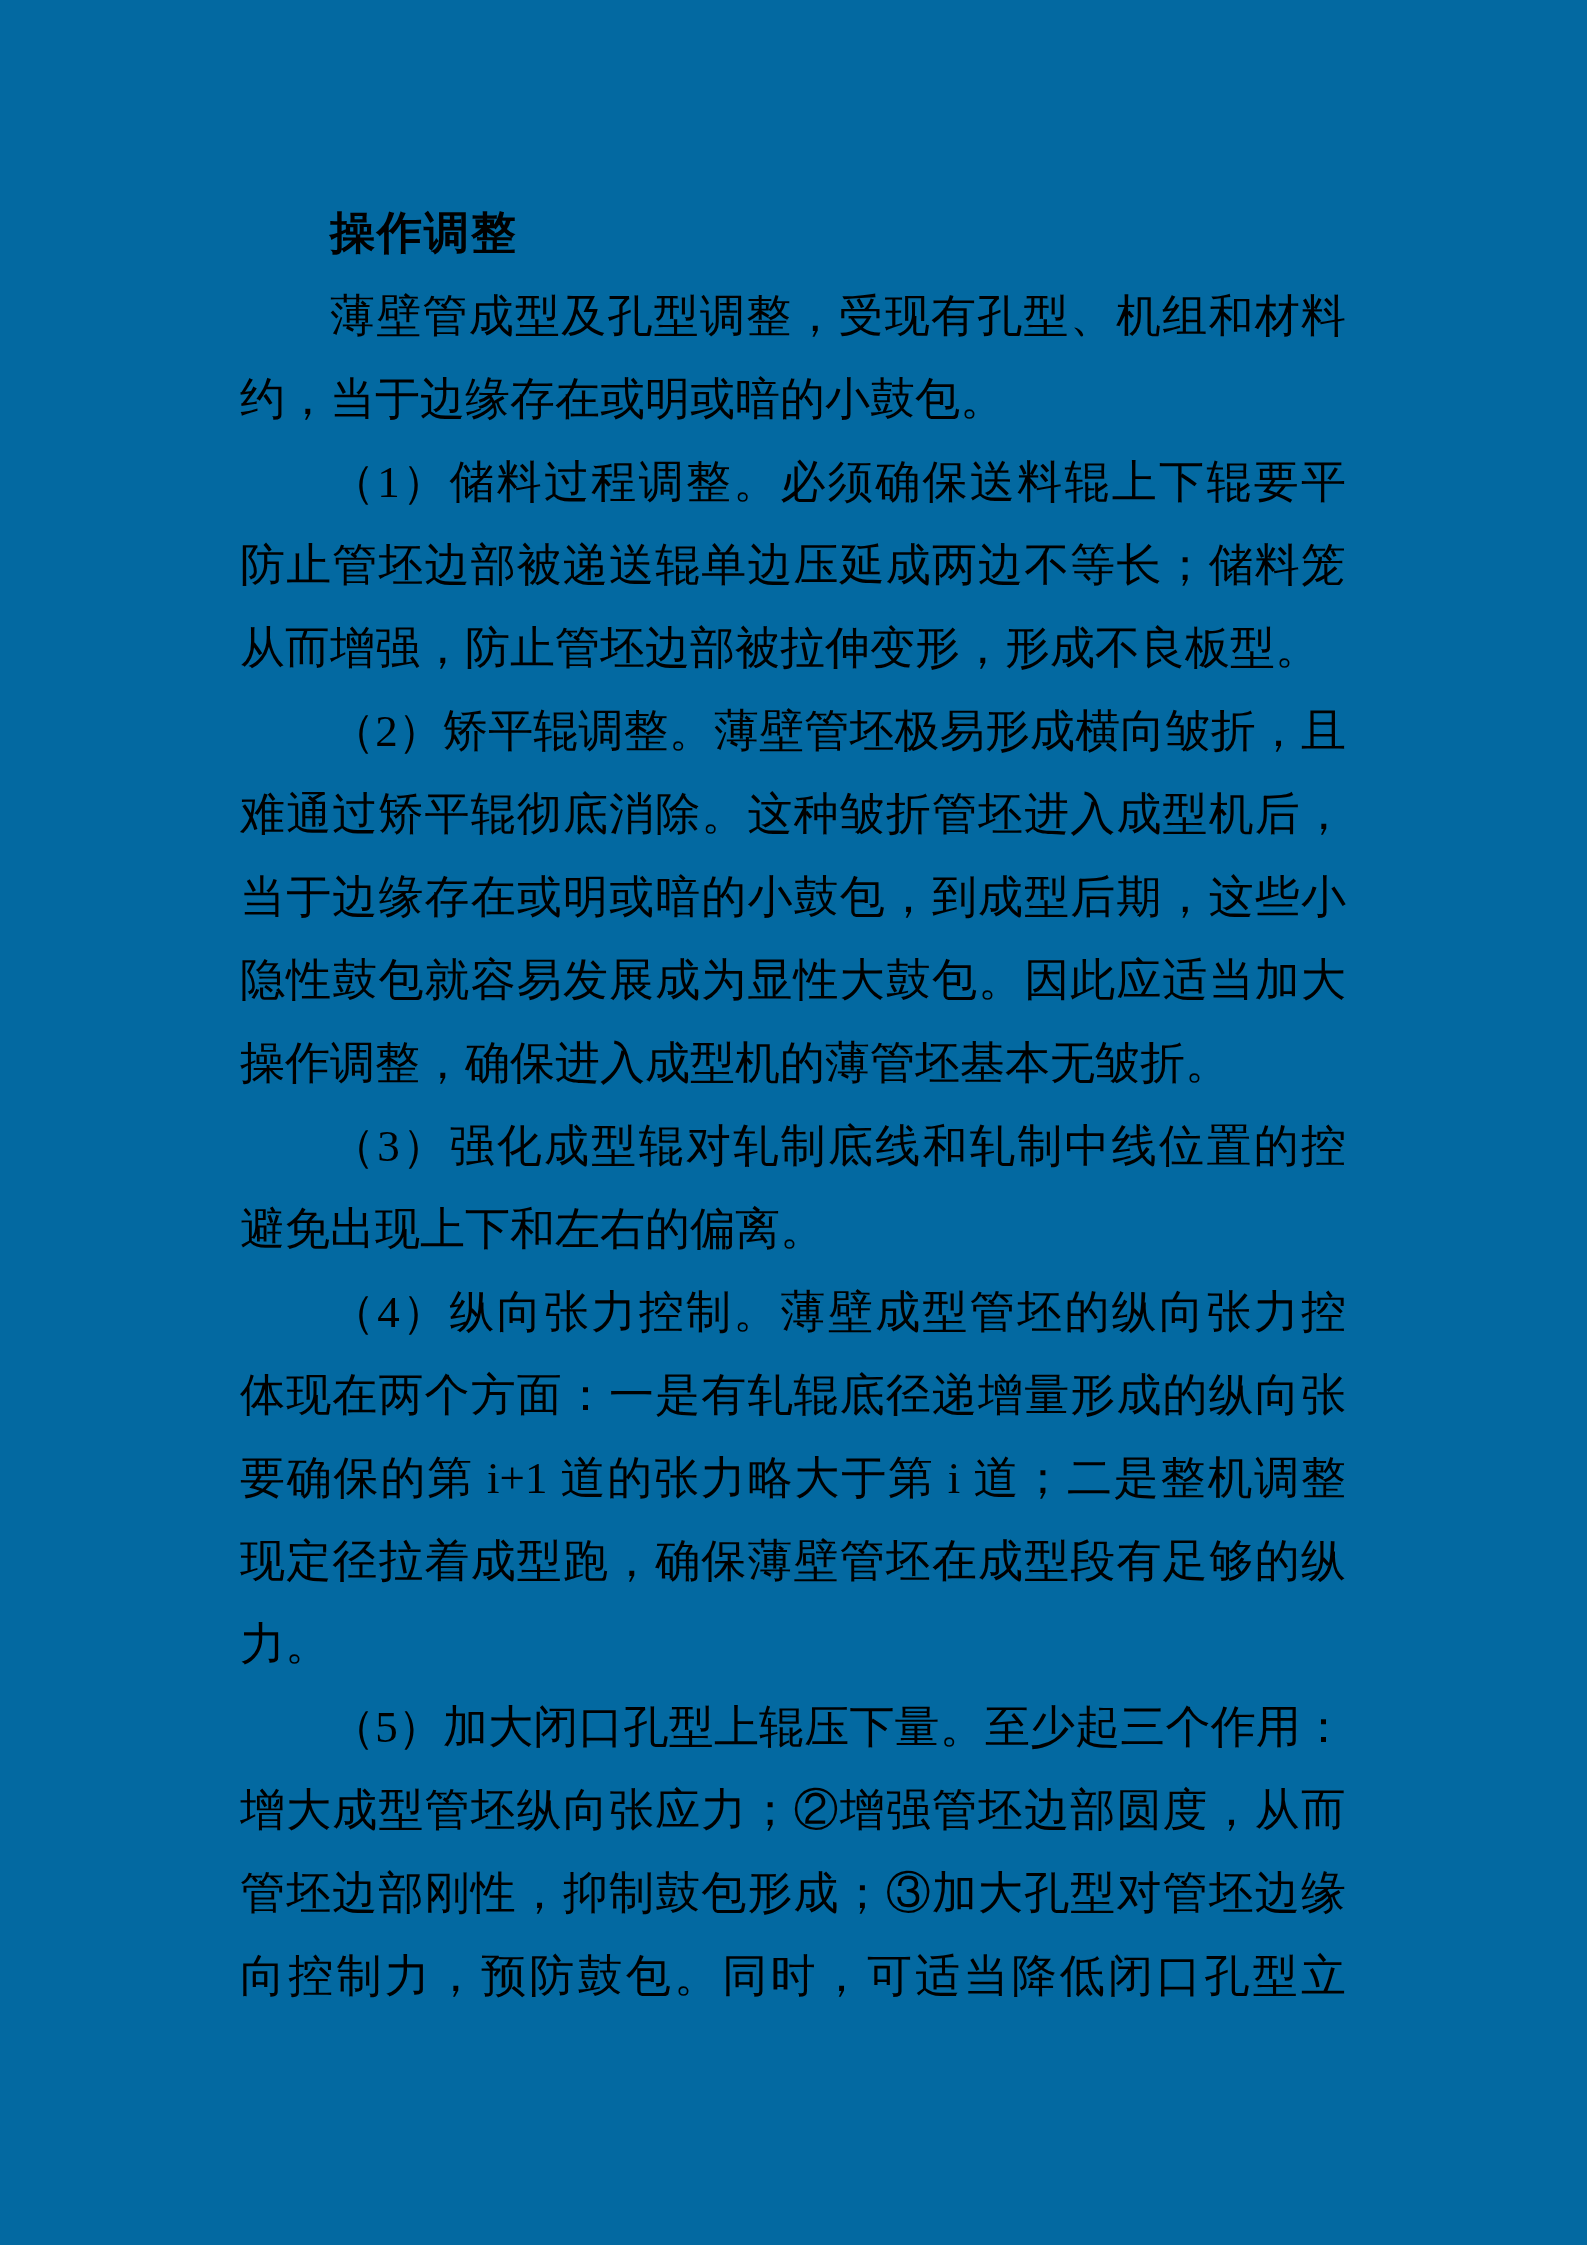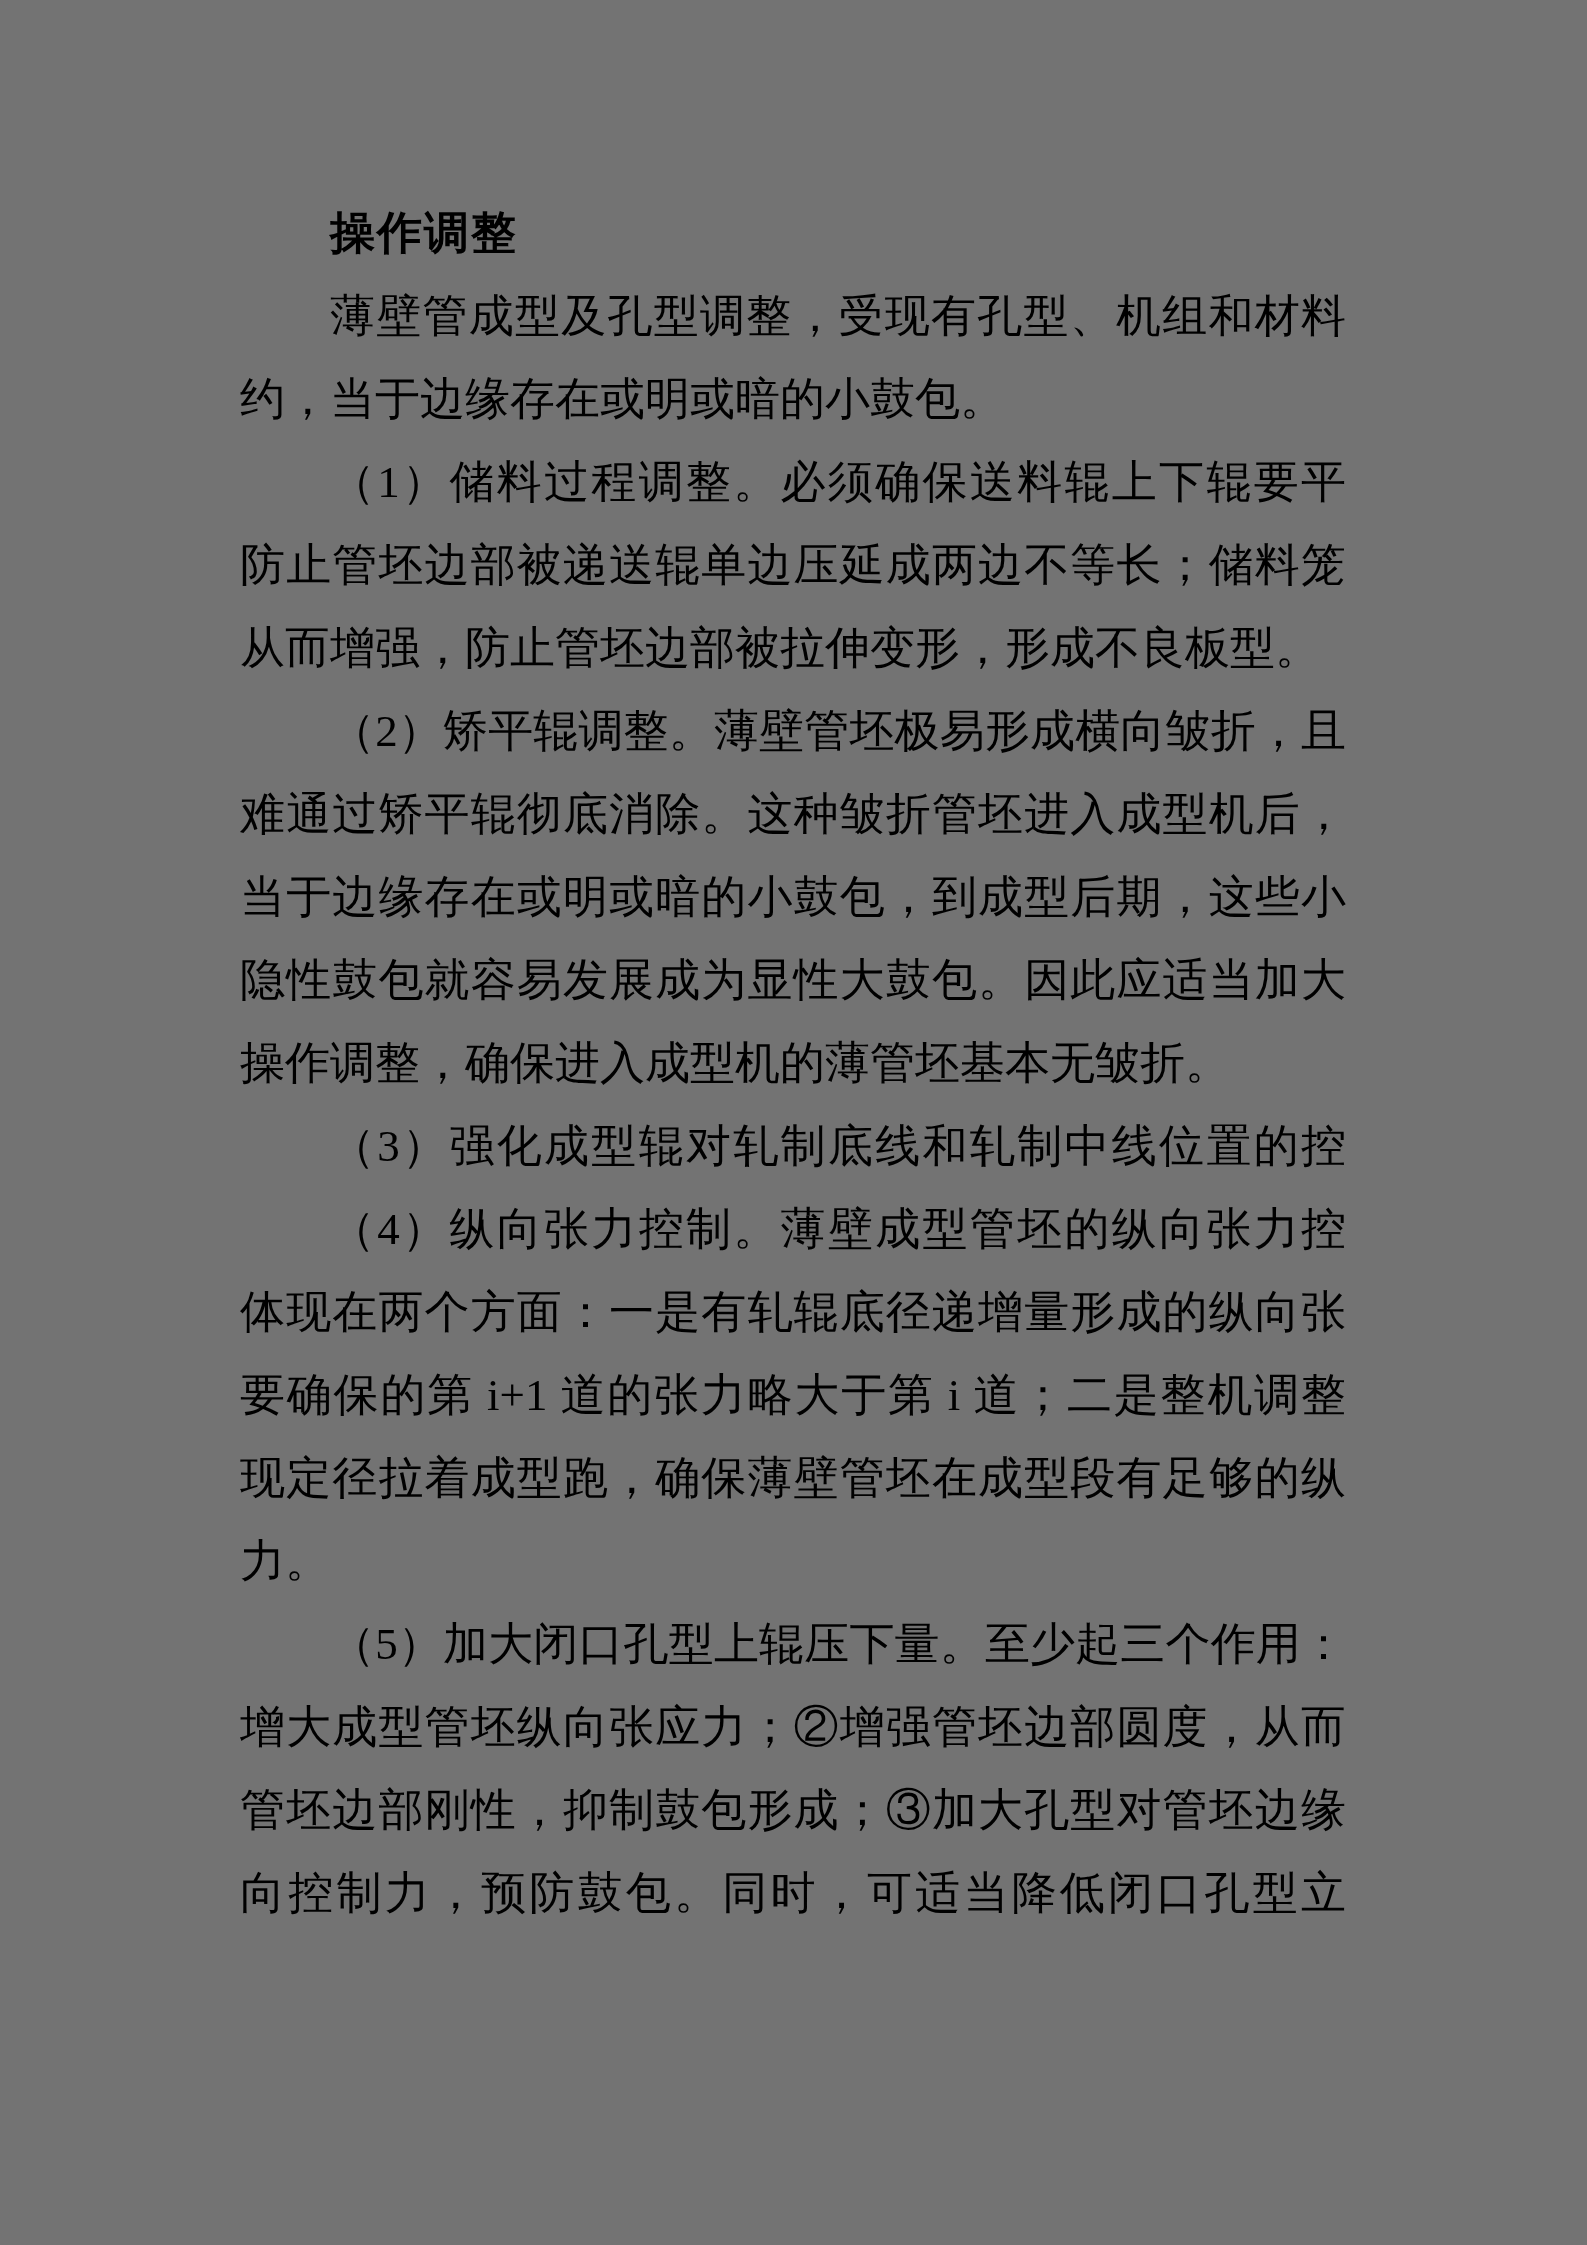--- a/index.html
+++ b/index.html
@@ -4,21 +4,21 @@
 <style>
   html, body {
     margin: 0;
     padding: 0;
     background: #ffffff;
   }
   .page {
     position: relative;
     width: 1587px;
     height: 2245px;
-    background: #737373;
+    background: #0369a1;
     overflow: hidden;
   }
   .content {
     position: absolute;
     left: 240px;
     top: 192px;
     width: 1106px;
     color: #000000;
     font-family: "Liberation Serif", "DejaVu Serif", serif;
     font-size: 45px;
@@ -58,20 +58,21 @@
         <div class="line end">约，当于边缘存在或明或暗的小鼓包。</div>
         <div class="line indent fill">（1）储料过程调整。必须确保送料辊上下辊要平行，</div>
         <div class="line fill">防止管坯边部被递送辊单边压延成两边不等长；储料笼内的</div>
         <div class="line end">从而增强，防止管坯边部被拉伸变形，形成不良板型。</div>
         <div class="line indent fill">（2）矫平辊调整。薄壁管坯极易形成横向皱折，且较</div>
         <div class="line fill">难通过矫平辊彻底消除。这种皱折管坯进入成型机后，就相</div>
         <div class="line fill">当于边缘存在或明或暗的小鼓包，到成型后期，这些小鼓包，</div>
         <div class="line fill">隐性鼓包就容易发展成为显性大鼓包。因此应适当加大矫平</div>
         <div class="line end">操作调整，确保进入成型机的薄管坯基本无皱折。</div>
         <div class="line indent fill">（3）强化成型辊对轧制底线和轧制中线位置的控制，</div>
+        <div class="line end">避免出现上下和左右的偏离。</div>
         <div class="line indent fill">（4）纵向张力控制。薄壁成型管坯的纵向张力控制，</div>
         <div class="line fill">体现在两个方面：一是有轧辊底径递增量形成的纵向张力，</div>
         <div class="line fill">要确保的第 i+1 道的张力略大于第 i 道；二是整机调整要实</div>
         <div class="line fill">现定径拉着成型跑，确保薄壁管坯在成型段有足够的纵向张</div>
         <div class="line end">力。</div>
         <div class="line indent fill">（5）加大闭口孔型上辊压下量。至少起三个作用：①</div>
         <div class="line fill">增大成型管坯纵向张应力；②增强管坯边部圆度，从而增强</div>
         <div class="line fill">管坯边部刚性，抑制鼓包形成；③加大孔型对管坯边缘的径</div>
         <div class="line fill">向控制力，预防鼓包。同时，可适当降低闭口孔型立辊，以</div>
       </div>

